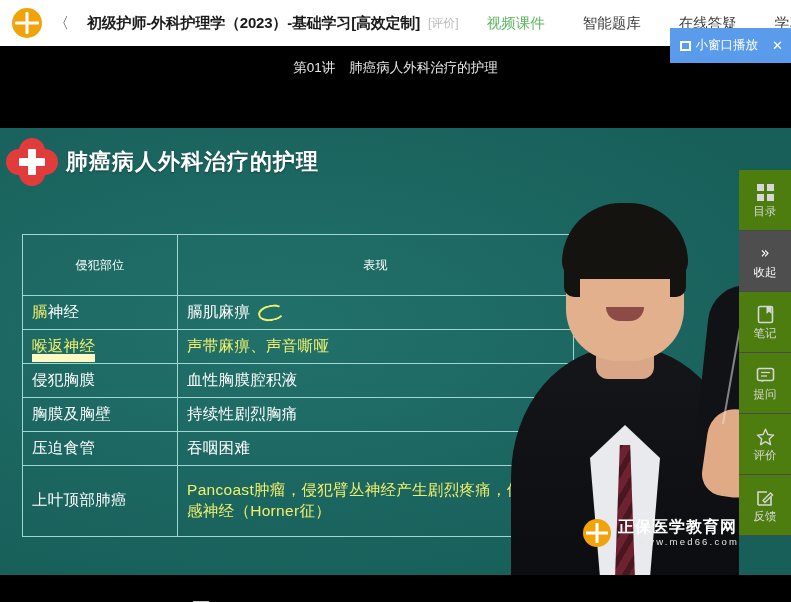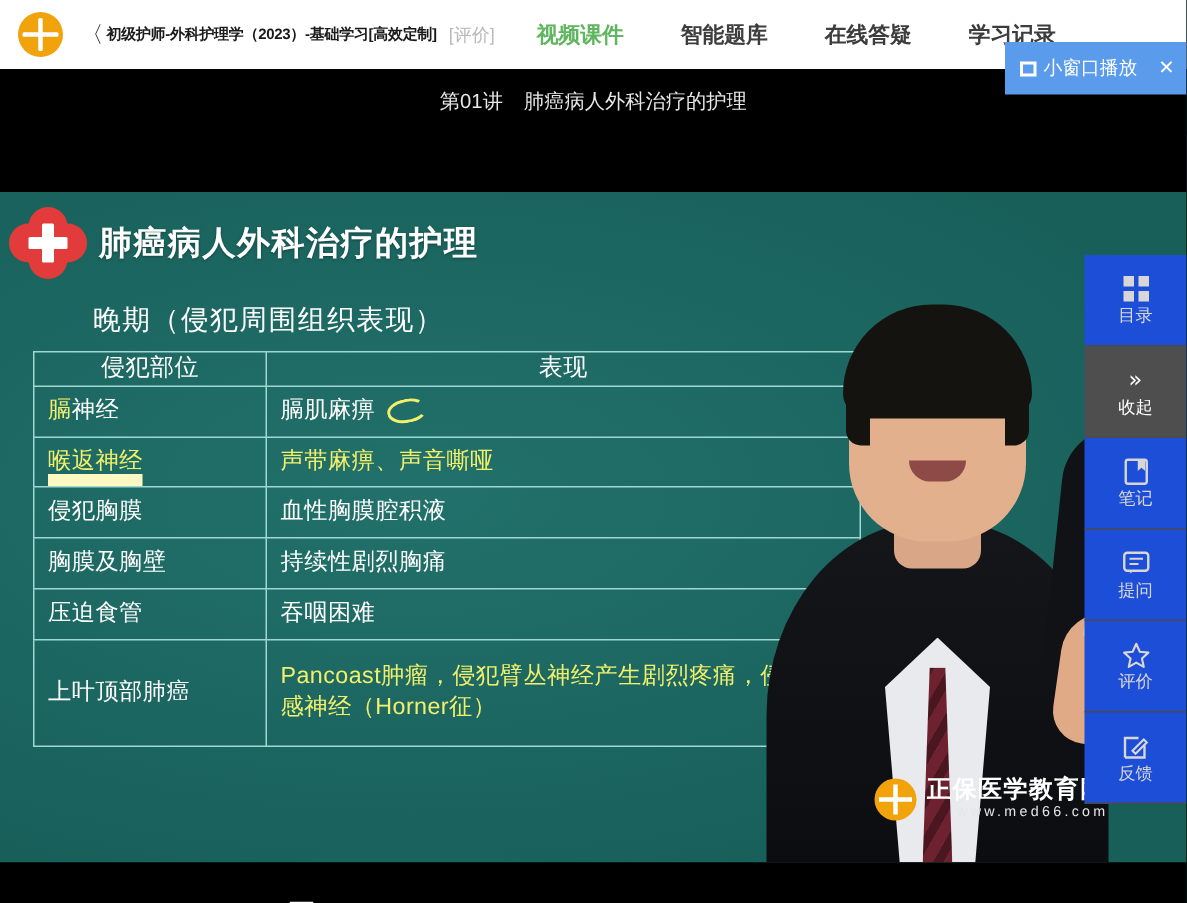--- a/index.html
+++ b/index.html
@@ -29,30 +29,30 @@
   .brand-logo::after {
     content: ""; position: absolute; top: 50%; left: 3px;
     width: 24px; height: 3px; background: #fff; transform: translateY(-50%);
     border-radius: 1px;
   }
   .back-chevron {
     font-size: 15px; color: #333; margin-right: 2px; line-height: 1;
     font-family: "DejaVu Sans", sans-serif;
   }
   .course-title {
-    font-size: 10px; color: #1a1a1a; font-weight: bold;
-    white-space: nowrap; letter-spacing: -0.2px;
+    font-size: 15px; color: #1a1a1a; font-weight: bold;
+    white-space: nowrap; letter-spacing: -0.2px; margin-left: 16px;
   }
   .eval-link {
     font-size: 12px; color: #b9b9b9; margin-left: 8px; white-space: nowrap;
   }
   .nav-tabs { display: flex; align-items: center; margin-left: 28px; }
   .nav-tab {
     font-size: 14.5px; color: #3d3d3d; white-space: nowrap;
-    margin-right: 38px; cursor: pointer; font-weight: bold;
+    margin-right: 38px; cursor: pointer;
   }
   .nav-tab.active { color: #5fb65f; }
 
   
   .pip-badge {
     position: absolute; top: 28px; right: 0; height: 35px;
     background: #5b9bec; color: #fff; display: flex; align-items: center;
     padding: 0 8px 0 10px; z-index: 60;
   }
   .pip-square {
@@ -129,21 +129,21 @@
     border: 1px solid #9fd8d2;
     padding: 6px 9px;
     color: #ffffff;
     font-size: 15.5px;
     font-weight: normal;
     text-align: left;
     vertical-align: middle;
     line-height: 1.35;
     letter-spacing: 0.3px;
   }
-  .slide-table th { text-align: center; font-size: 16px; padding: 0 9px; }
+  .slide-table th { text-align: center; font-size: 12px; padding: 22px 9px; }
   .col-site { width: 155px; }
   .hl { color: #f2f06a; }
   .hl-u { color: #f2f06a; border-bottom: 8px solid #fef9c3; }
   .row-tall td { padding-top: 12px; padding-bottom: 12px; }
   .row-taller td { padding-top: 14px; padding-bottom: 14px; }
 
   
   .annot-loop {
     display: inline-block; width: 26px; height: 16px; margin-left: 8px;
     border: 2px solid #f2f06a; border-radius: 50% 50% 45% 55%;
@@ -222,22 +222,22 @@
     position: absolute; right: -34px; bottom: 120px; width: 76px; height: 170px;
     background: #101216; border-radius: 38px 38px 20px 20px; transform: rotate(6deg);
   }
   .inst-pointer {
     position: absolute; right: 8px; bottom: 150px; width: 2px; height: 150px;
     background: rgba(225,225,225,0.55); transform: rotate(10deg);
   }
 
   
   .tool-rail {
-    position: absolute; top: 170px; right: 0; width: 68px;
-    background: #1d4ed8; z-index: 30;
+    position: absolute; top: 170px; right: 0; width: 52px;
+    background: #4d7c0f; z-index: 30;
   }
   .tool-item {
     height: 61px; display: flex; flex-direction: column;
     align-items: center; justify-content: center; cursor: pointer;
     color: #d7d7d7; border-bottom: 1px solid #4a4a4a;
   }
   .tool-item.active { background: #4e4e4e; color: #fff; }
   .tool-icon {
     height: 20px; display: flex; align-items: center; justify-content: center;
     margin-bottom: 3px;
@@ -326,21 +326,20 @@
         <span class="petal p-b"></span>
         <span class="petal p-l"></span>
         <span class="petal p-r"></span>
         <span class="core"></span>
         <span class="bar-v"></span>
         <span class="bar-h"></span>
       </div>
       <span class="slide-title">肺癌病人外科治疗的护理</span>
     </div>
 
-    <div class="slide-subtitle">晚期（侵犯周围组织表现）</div>
 
     <table class="slide-table">
       <thead>
         <tr>
           <th class="col-site">侵犯部位</th>
           <th>表现</th>
         </tr>
       </thead>
       <tbody>
         <tr>

